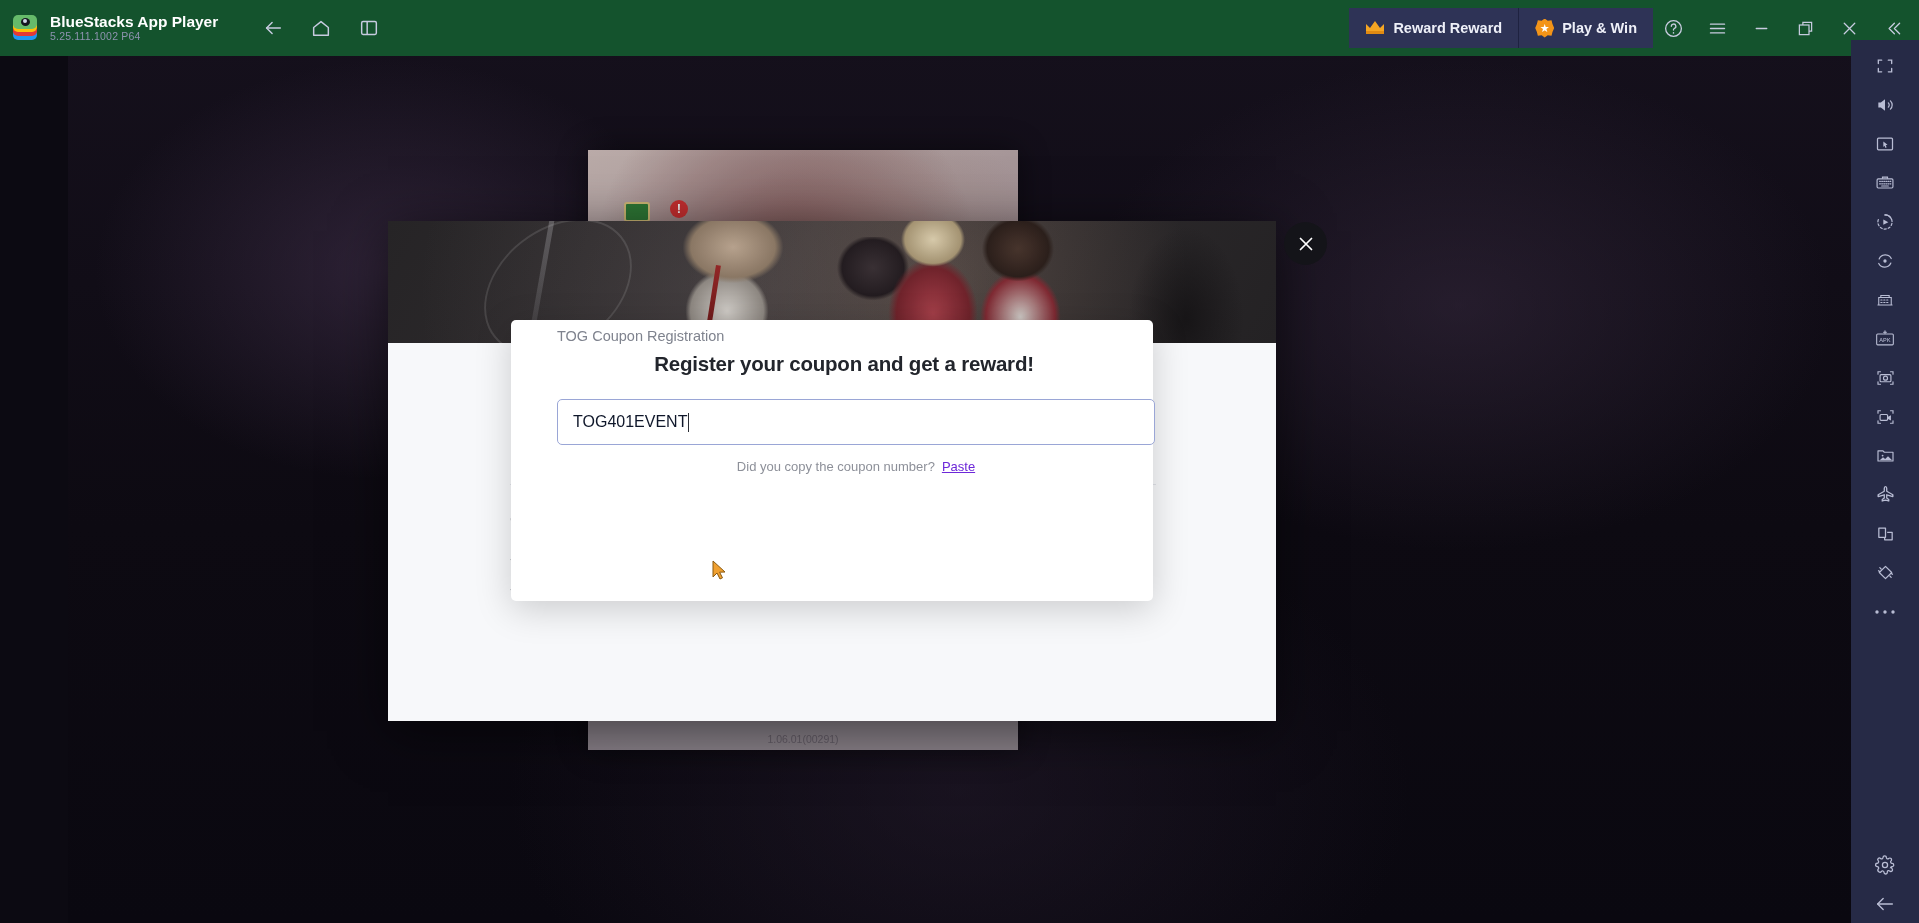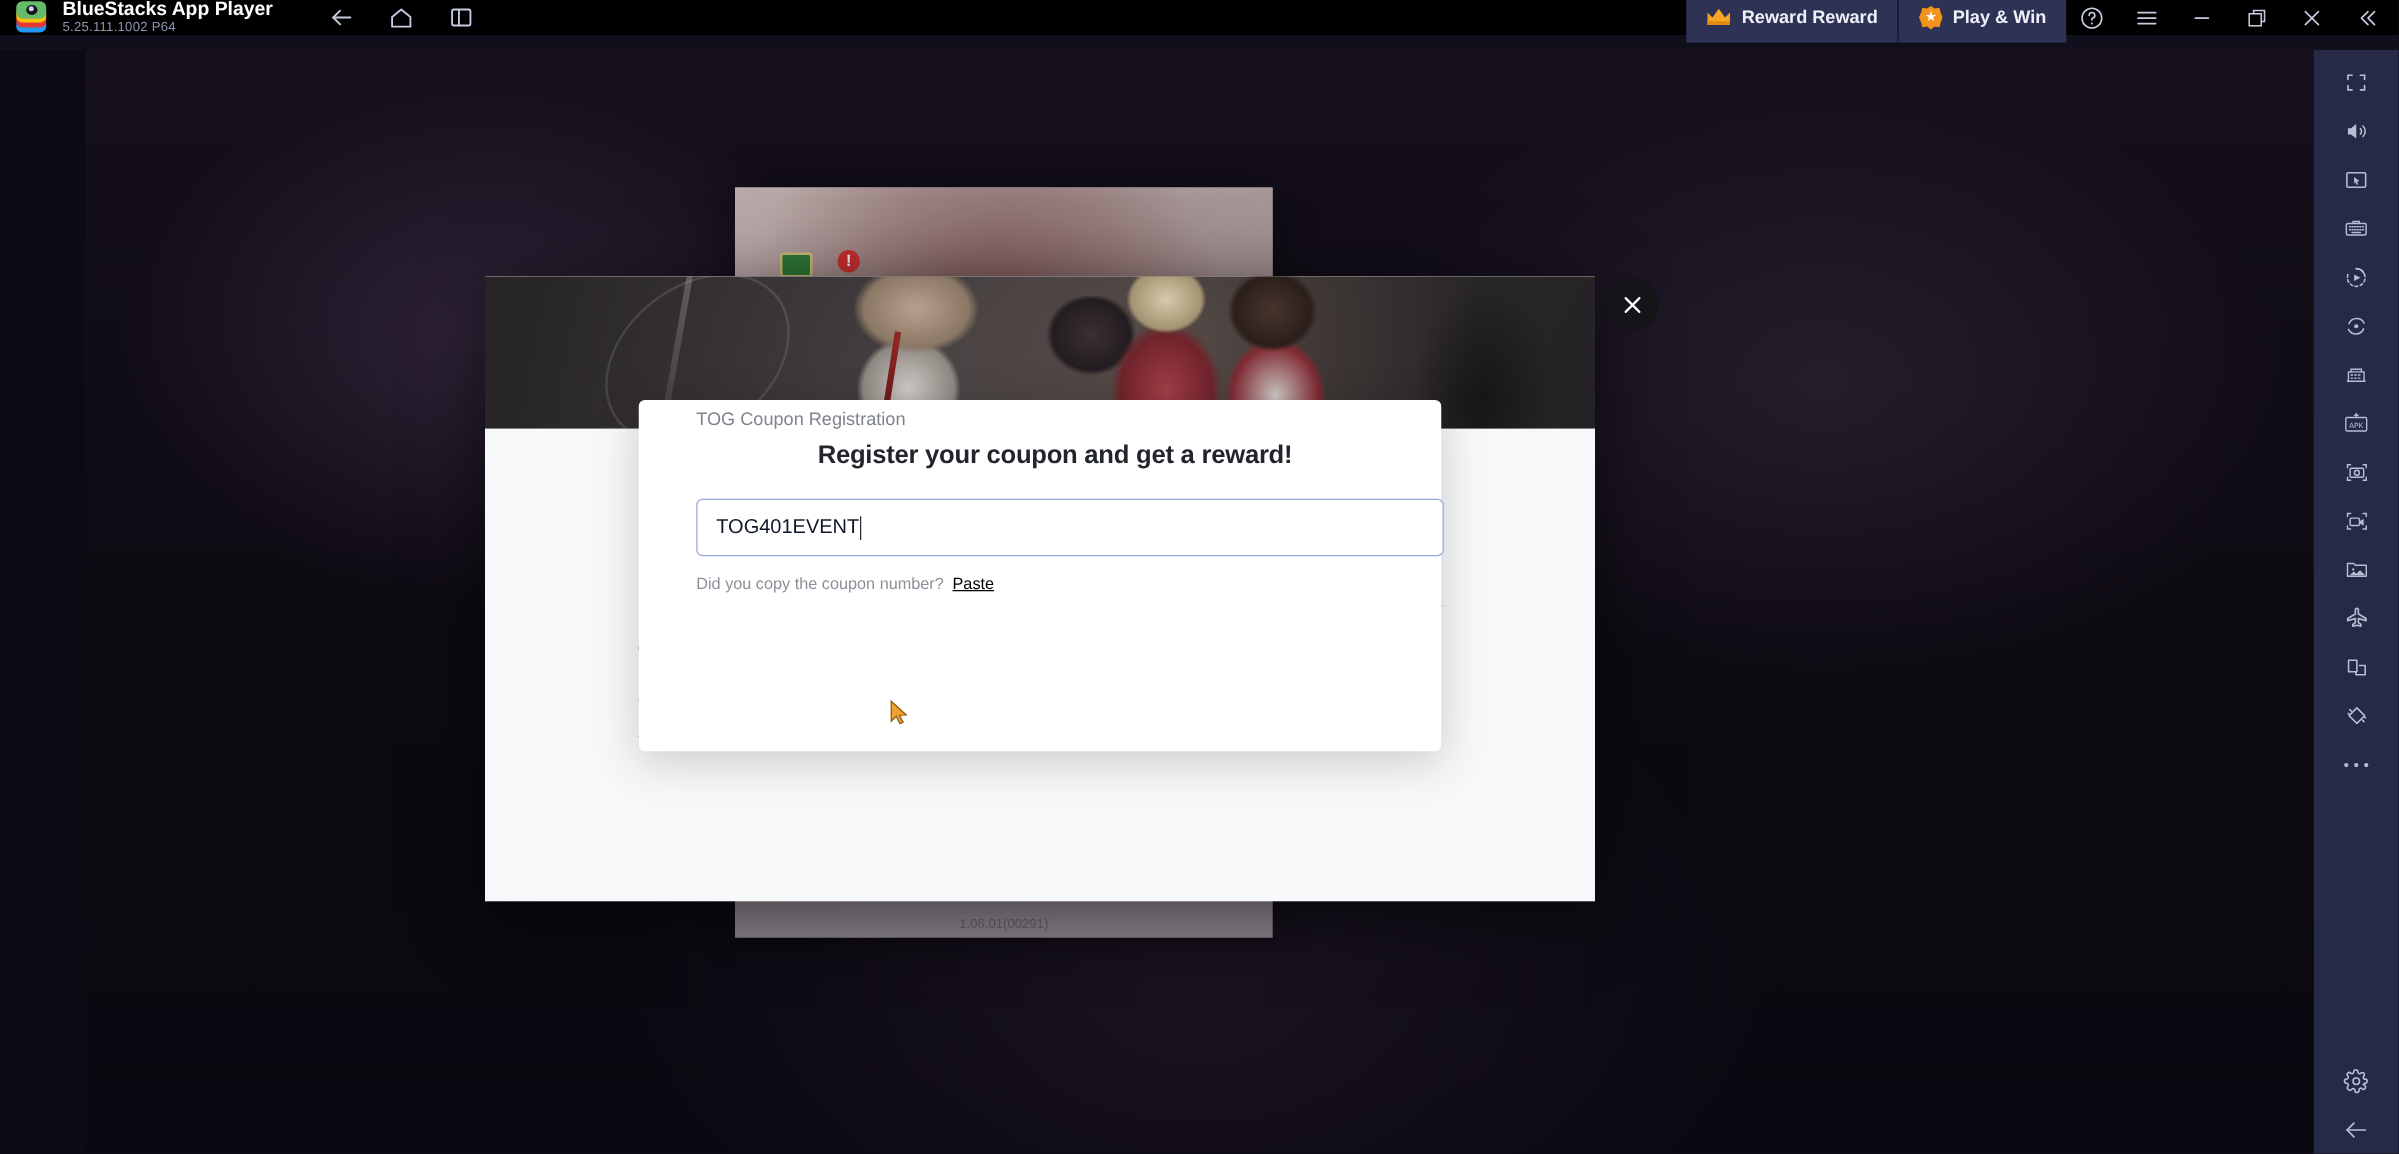--- a/index.html
+++ b/index.html
@@ -7,22 +7,22 @@
     width: 1919px; height: 923px;
     overflow: hidden;
     background: #10101c;
     font-family: "Liberation Sans", sans-serif;
   }
   #app { position: relative; width: 1919px; height: 923px; }
 
   
   .titlebar {
     position: absolute; top: 0; left: 0;
-    width: 1919px; height: 28px;
-    background: #000000;
+    width: 1919px; height: 56px;
+    background: #14532d;
     display: flex; align-items: center;
     z-index: 60;
   }
   .bs-logo {
     width: 28px; height: 28px; margin-left: 12px; margin-right: 10px;
     position: relative; flex: none;
   }
   .bs-logo i { position: absolute; border-radius: 5px; display: block; }
   .bs-logo .l1 { left: 1px; top: 15px; width: 24px; height: 11px; background: #2196f3; }
   .bs-logo .l2 { left: 1px; top: 11px; width: 24px; height: 11px; background: #e53935; }
@@ -215,24 +215,24 @@
     background: #fff;
     display: flex; align-items: center; padding: 0 15px;
     font-size: 16px; color: #0f172a;
   }
   .caret {
     display: inline-block; width: 1px; height: 19px;
     background: #2b2e35; margin-left: 1px;
   }
   .hint-row {
     margin-top: 14px; width: 598px;
-    display: flex; justify-content: flex-start; align-items: center; gap: 7px;
+    display: flex; justify-content: center; align-items: center; gap: 7px;
     font-size: 13px; color: #8d9099;
   }
-  .paste-link { color: #000000; text-decoration: underline; }
+  .paste-link { color: #6d28d9; text-decoration: underline; }
   .use-btn {
     margin-top: 18px; width: 598px; height: 52px;
     background: #5470da; border-radius: 5px;
     display: flex; align-items: center; justify-content: center;
     color: #ffffff; font-size: 17px; font-weight: bold;
     border: none; cursor: pointer;
   }
   .cursor-arrow {
     position: absolute; left: 644px; top: 520px; width: 16px; height: 20px; z-index: 55;
   }

